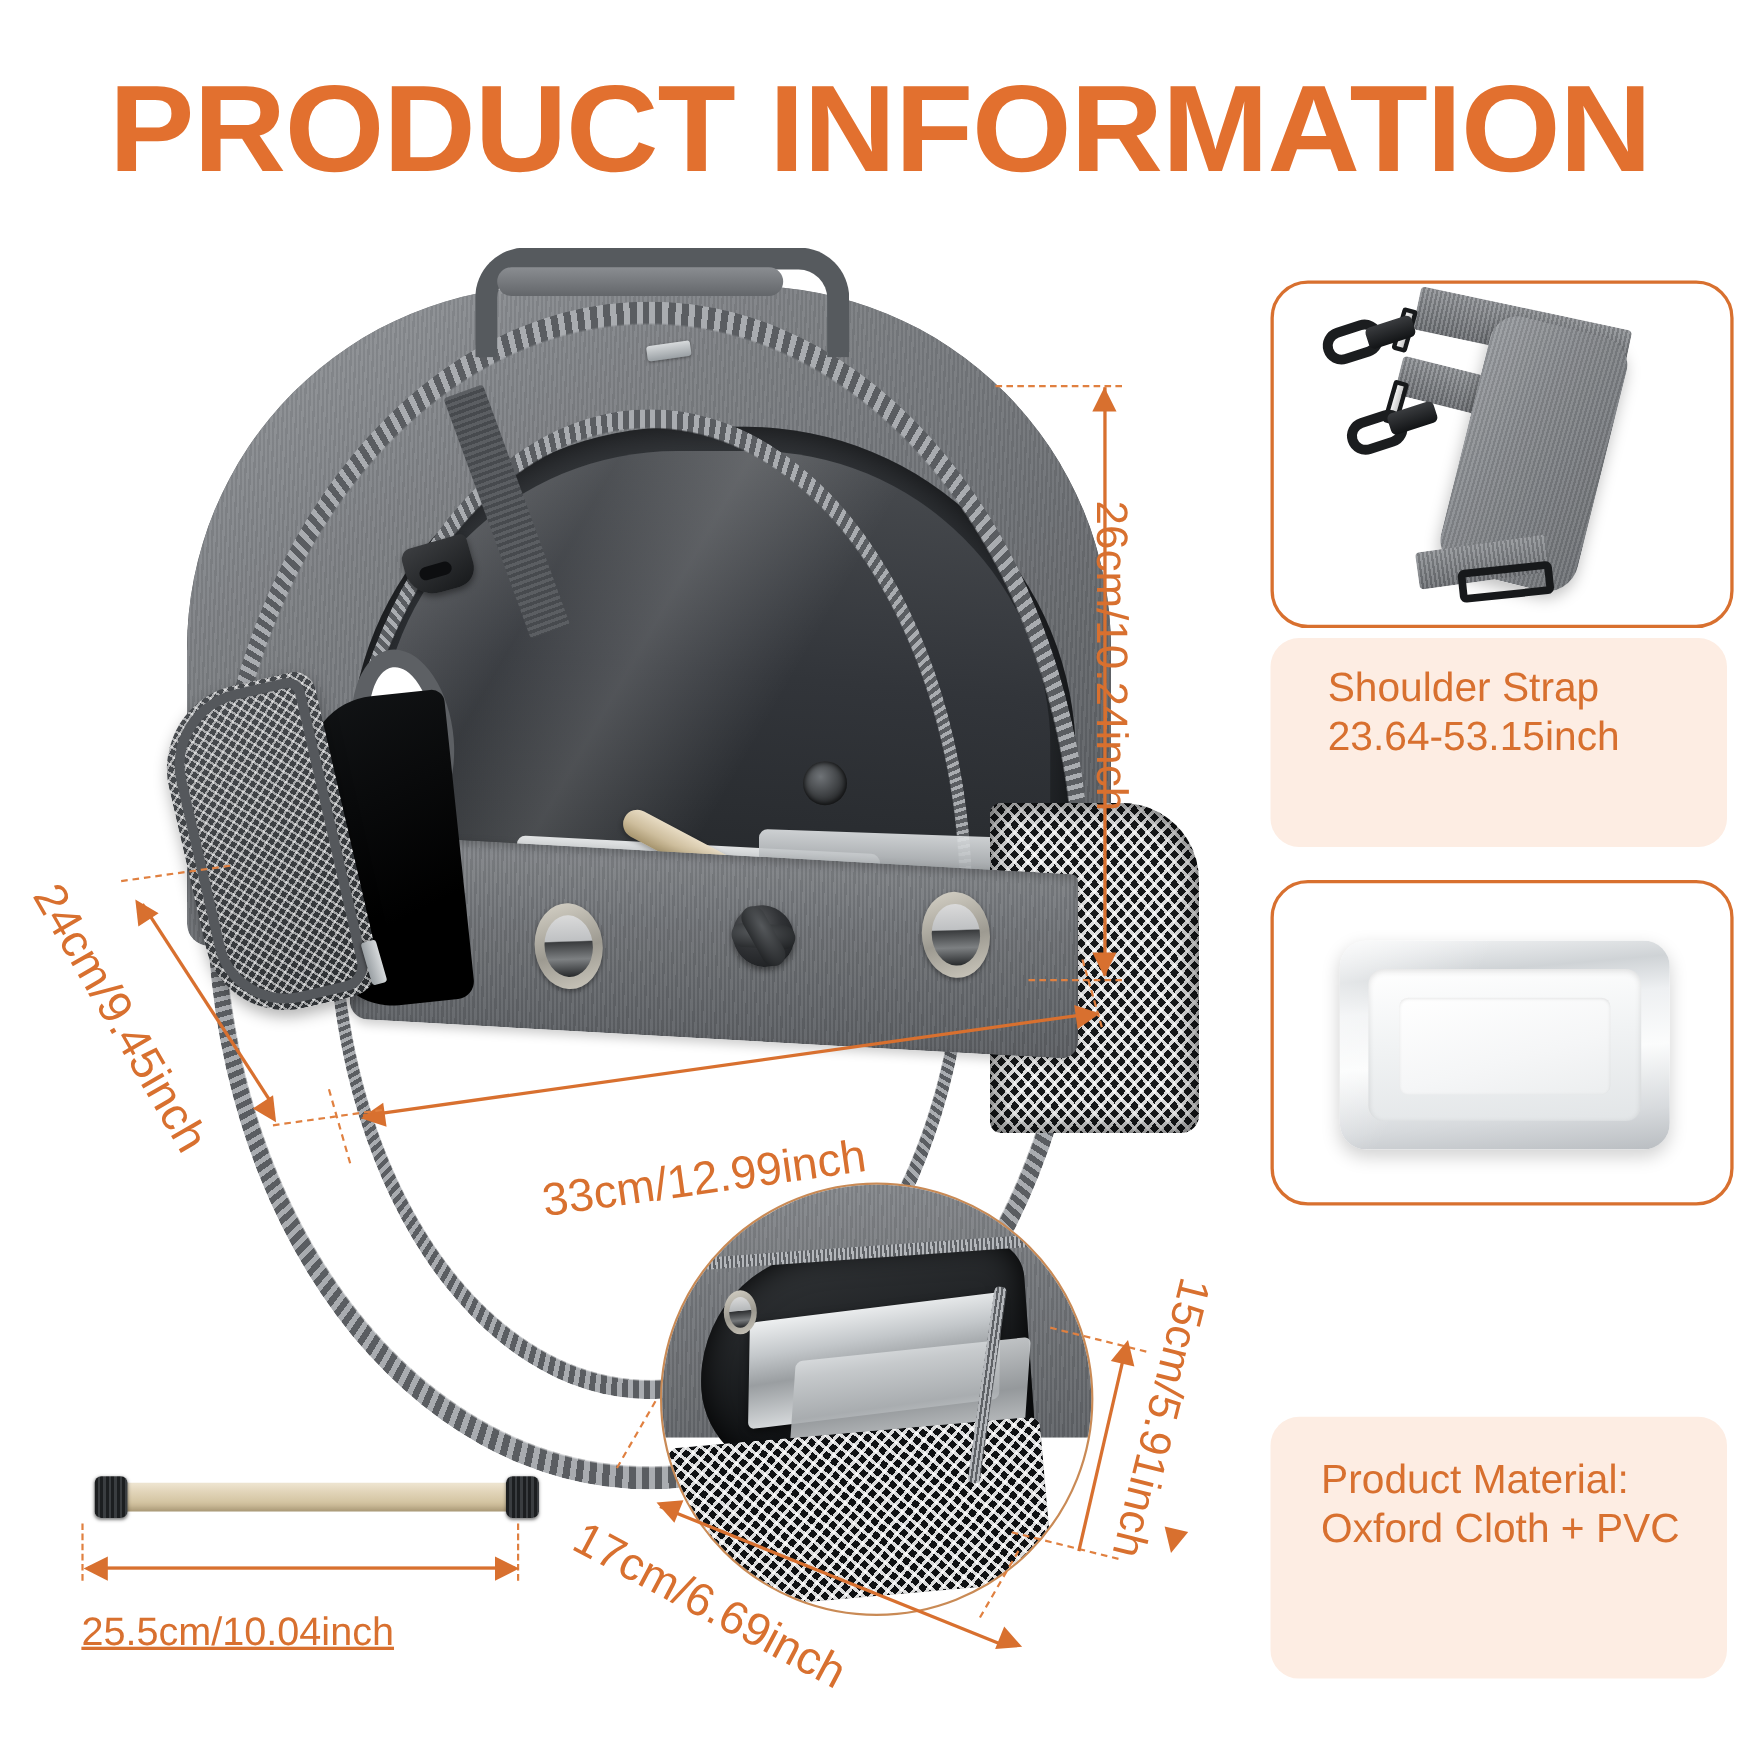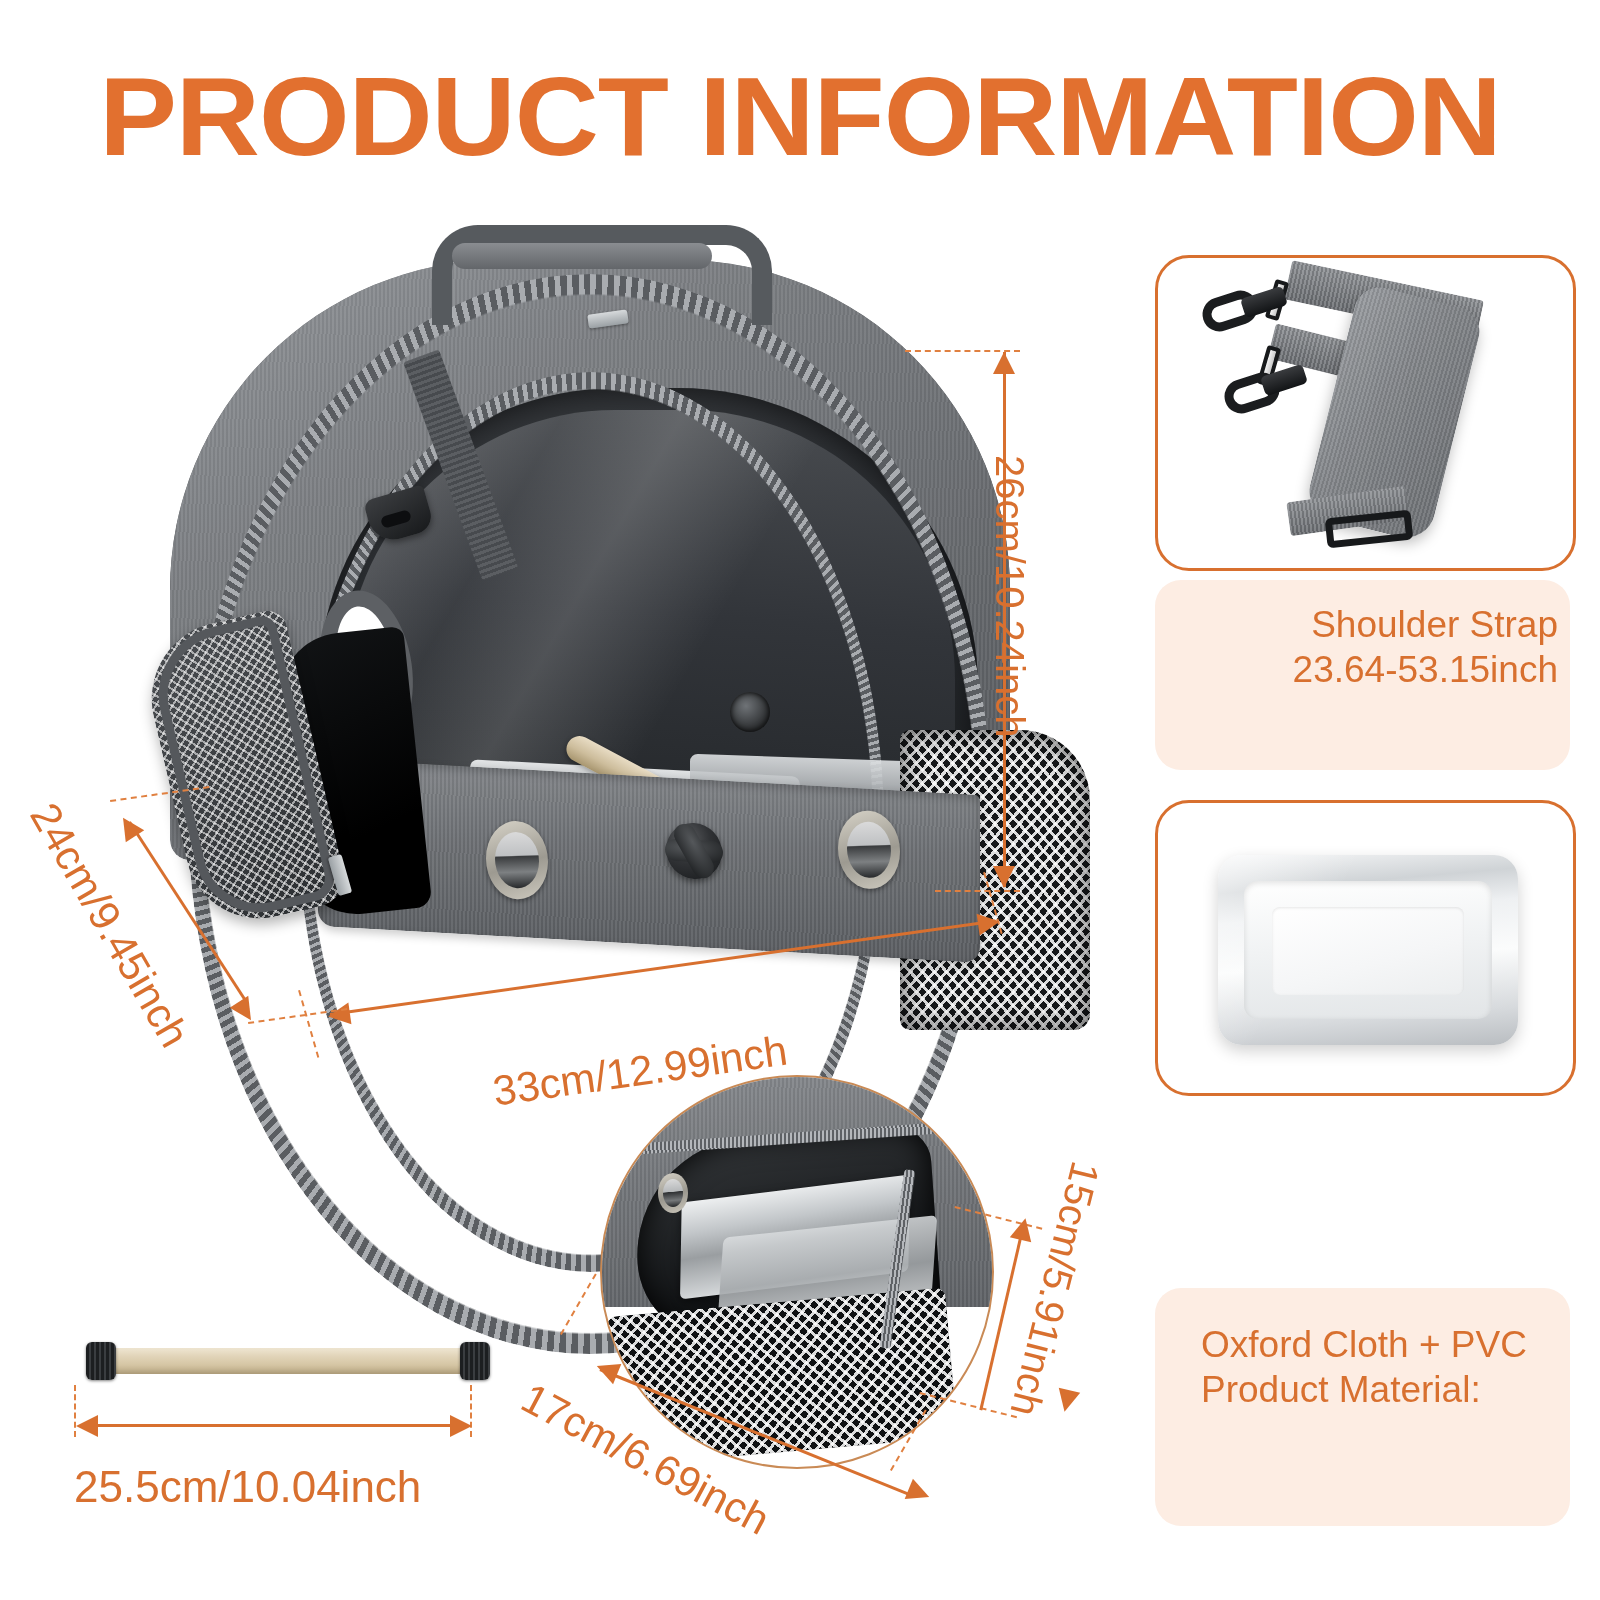--- a/index.html
+++ b/index.html
@@ -579,21 +579,21 @@
 </div>
 <div class="dash-line v" style="left:74px; top:1385px; height:52px;"></div>
 <div class="dash-line v" style="left:470px; top:1385px; height:52px;"></div>
 <div class="solid-line" style="left:80px; top:1424px; width:388px; height:3px;"></div>
 <div style="position:absolute; left:76px; top:1415px; width:0; height:0;
             border-top:11px solid transparent; border-bottom:11px solid transparent;
             border-right:22px solid #D8702F;"></div>
 <div style="position:absolute; left:450px; top:1415px; width:0; height:0;
             border-top:11px solid transparent; border-bottom:11px solid transparent;
             border-left:22px solid #D8702F;"></div>
-<div class="dim-label" style="left:74px; top:1462px; font-size:44px;">25.5cm/10.04inch</div>
+<div class="dim-label" style="left:74px; top:1462px; font-size:36px;text-decoration:underline;">25.5cm/10.04inch</div>
 
 <div id="circle-detail">
   <div class="cd-body"></div>
   <div class="cd-open"></div>
   <div class="cd-tray"></div>
   <div class="cd-tray2"></div>
   <div class="cd-grommet"></div>
   <div class="cd-mesh"></div>
   <div class="cd-zip" style="left:36px; top:56px; width:300px; height:11px; transform:rotate(-4deg); border-radius:6px;"></div>
   <div class="cd-zip" style="left:290px; top:92px; width:11px; height:180px; transform:rotate(8deg);"></div>
@@ -629,25 +629,25 @@
   <div class="slider-buckle" style="left:112px; top:22px; transform:rotate(16deg);"></div>
   <div class="slider-buckle" style="left:104px; top:88px; transform:rotate(16deg);"></div>
   <div class="clip" style="left:44px; top:36px; transform:rotate(-18deg);"></div>
   <div class="clip-body" style="left:84px; top:34px; transform:rotate(-18deg);"></div>
   <div class="clip" style="left:66px; top:118px; transform:rotate(-18deg);"></div>
   <div class="clip-body" style="left:104px; top:112px; transform:rotate(-18deg);"></div>
   <div style="position:absolute; left:168px; top:256px; width:86px; height:30px;
               border:7px solid #17191b; border-radius:6px; box-sizing:border-box; transform:rotate(-6deg);"></div>
 </div>
 
-<div class="text-panel" style="left:1155px; top:580px; width:415px; height:190px; padding:22px 12px 0 52px; font-size:37px; line-height:1.22;text-align:right;">
+<div class="text-panel" style="left:1155px; top:580px; width:415px; height:190px; padding:22px 0 0 52px; font-size:37px; line-height:1.22;">
   <div>Shoulder Strap</div>
   <div>23.64-53.15inch</div>
 </div>
 
 <div class="photo-box" style="left:1155px; top:800px; width:415px; height:290px;">
   <div class="tray-photo"></div>
 </div>
 
 <div class="text-panel" style="left:1155px; top:1288px; width:415px; height:238px; padding:34px 0 0 46px;">
+  <div style="font-size:37px; line-height:1.22;">Product Material:</div>
   <div style="font-size:37px; line-height:1.22;">Oxford Cloth + PVC</div>
-  <div style="font-size:37px; line-height:1.22;">Product Material:</div>
 </div>
 
 </body></html>

